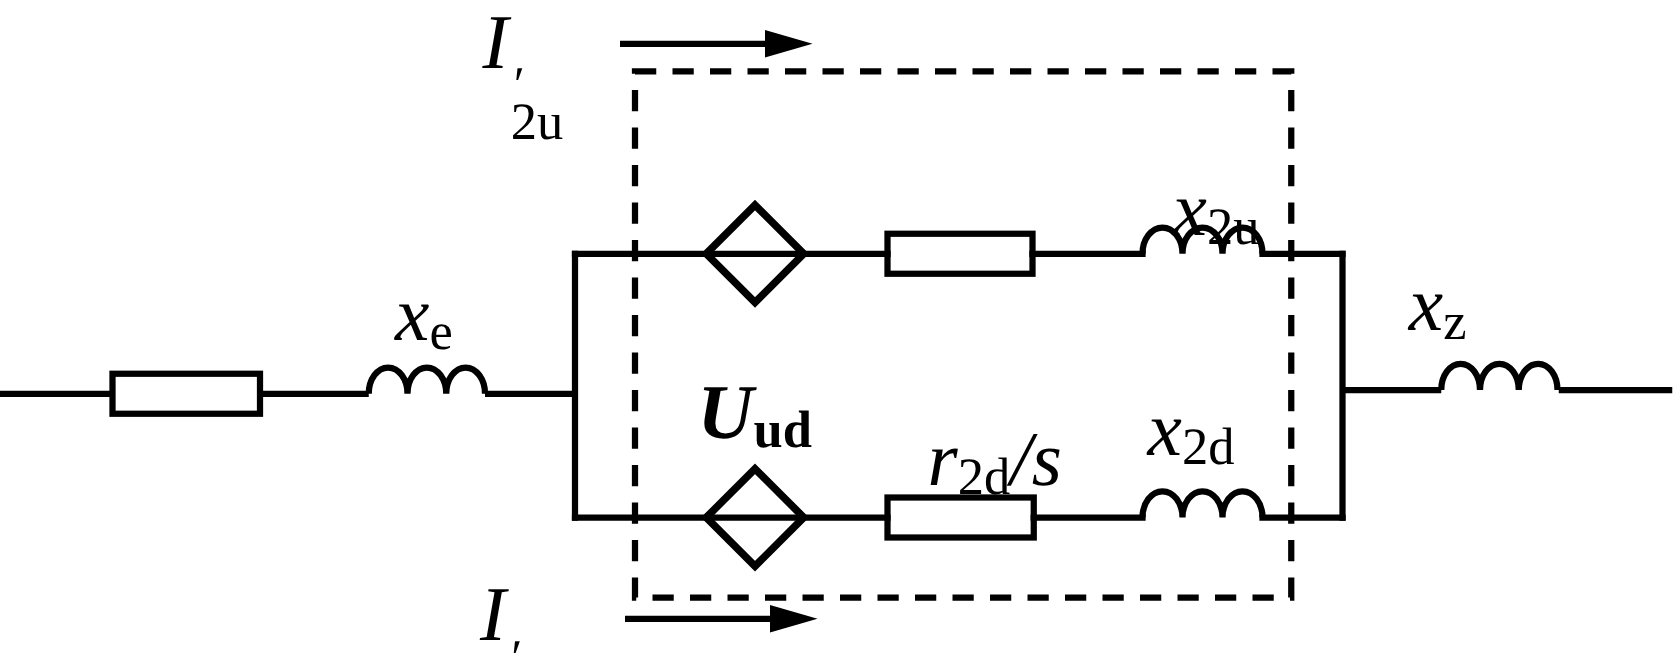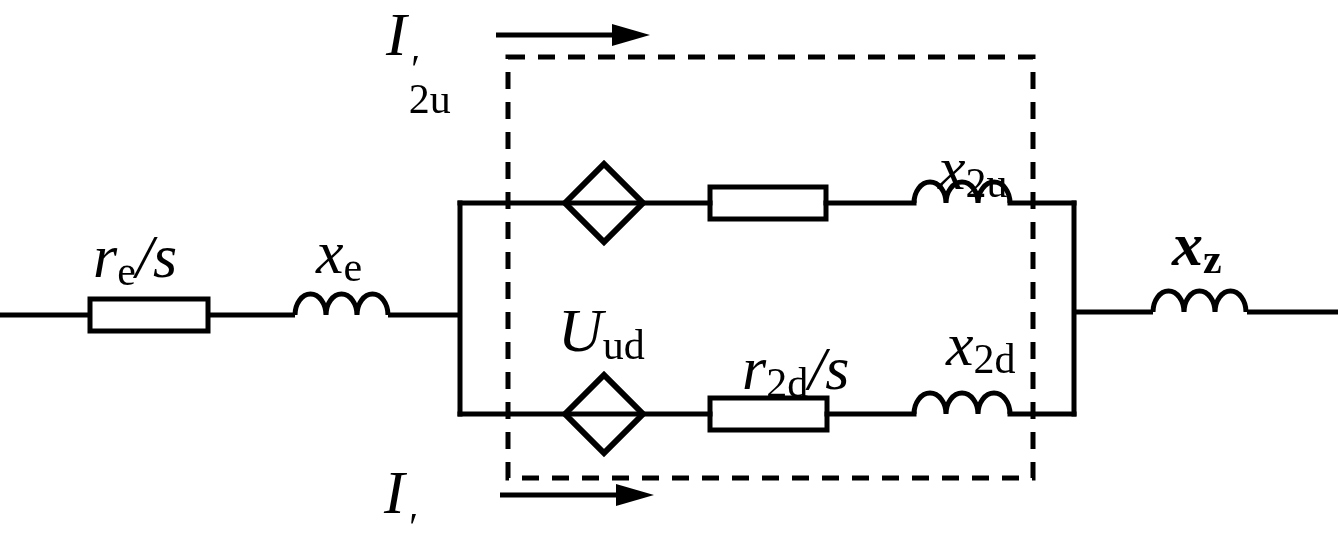--- a/index.html
+++ b/index.html
@@ -99,38 +99,37 @@
       </g>
 
       <g>
         <path d="M500,495 H622"></path>
         <polygon points="616,484 654,495 616,506" fill="#000000" stroke="none"></polygon>
       </g>
 
     </g>
   </svg>
 
-  <div class="lbl" style="left:93px; top:222px;"><span class="base">r</span><sub class="ssub">e</sub><span class="base">/s</span></div>
 
   <div class="lbl" style="left:316px; top:218px;"><span class="base">x</span><sub class="ssub">e</sub></div>
 
   <div class="lbl" style="left:386px; top:0px;"><span class="base">I</span><span class="stk">
         <span class="prime">′</span>
         <span class="ssub2">2u</span>
       </span></div>
 
 
 
   <div class="lbl" style="left:938px; top:94px;margin-top:40px;"><span class="base">x</span><sub class="ssub">2u</sub></div>
 
-  <div class="lbl" style="left:558px; top:296px;"><span class="base">U</span><sub class="ssub">ud</sub></div>
+  <div class="lbl" style="left:558px; top:296px;font-weight:bold;"><span class="base">U</span><sub class="ssub">ud</sub></div>
 
   <div class="lbl" style="left:703px; top:334px;margin-left:39px;"><span class="base">r</span><sub class="ssub">2d</sub><span class="base">/s</span></div>
 
-  <div class="lbl" style="left:918px; top:310px;margin-left:28px;"><span class="base">x</span><sub class="ssub">2d</sub></div>
+  <div class="lbl" style="left:918px; top:310px;"><span class="base">x</span><sub class="ssub">2d</sub></div>
 
   <div class="lbl" style="left:384px; top:458px;"><span class="base">I</span><span class="stk">
         <span class="prime">′</span>
       </span></div>
 
-  <div class="lbl" style="left:1172px; top:210px;font-weight:bold;"><span class="base">x</span><sub class="ssub">z</sub></div>
+  <div class="lbl" style="left:1127px; top:210px;"><span class="base">x</span><sub class="ssub">z</sub></div>
 
 </div>
 
 </body></html>

